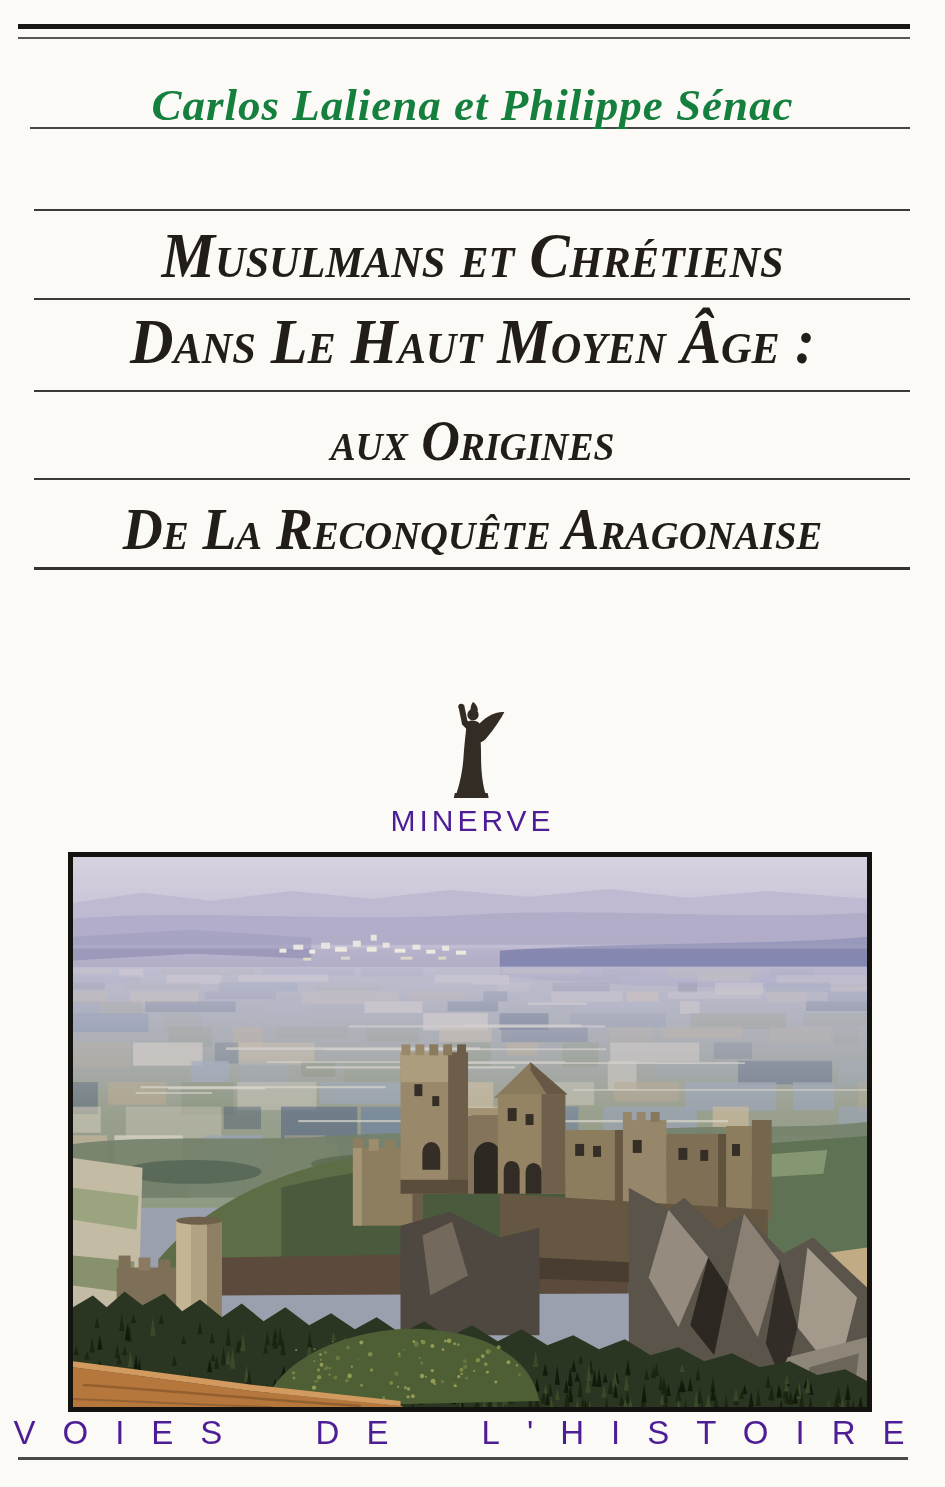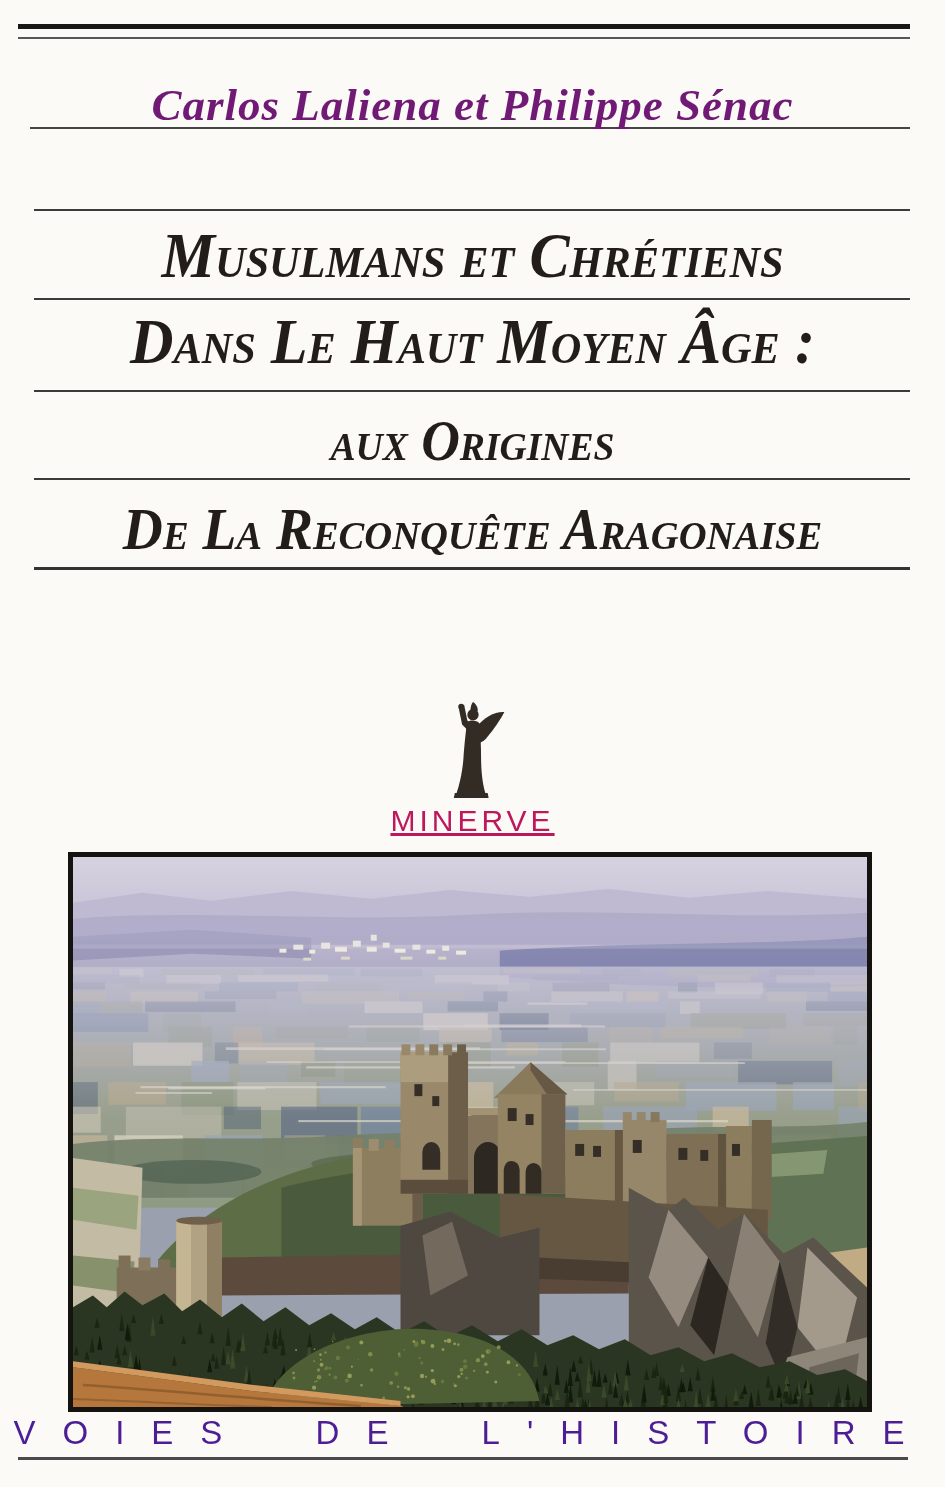--- a/index.html
+++ b/index.html
@@ -4,35 +4,35 @@
 <style>
   html,body{margin:0;padding:0;}
   body{
     width:945px;height:1487px;position:relative;overflow:hidden;
     background:#fbfaf7;font-family:"Liberation Serif",serif;
   }
   .center{position:absolute;left:0;right:0;text-align:center;}
   .rule{position:absolute;background:#3d3d3d;}
   .author{
     top:78px;font:italic 700 45px/1.2 "Liberation Serif",serif;
-    color:#701a75;z-index:3;letter-spacing:1px;
+    color:#15803d;z-index:3;letter-spacing:1px;
   }
   .t{
     font-style:italic;font-weight:700;font-variant:small-caps;
     color:#221d18;white-space:nowrap;transform:scaleX(.94);
     transform-origin:50% 50%;line-height:1;z-index:3;
   }
   .t1{top:224px;font-size:64px;}
   .t2{top:310px;font-size:64px;}
   .t3{top:412px;font-size:57px;}
   .t4{top:500px;font-size:59px;}
   .logo{position:absolute;left:50%;transform:translateX(-50%);top:701px;width:68px;height:98px;}
   .publisher{
     top:804px;font-family:"Liberation Sans",sans-serif;font-size:30px;
-    letter-spacing:4px;color:#be185d;font-weight:400;text-decoration:underline;
+    letter-spacing:4px;color:#4c1d95;font-weight:400;
   }
   .photo-frame{
     position:absolute;left:68px;top:852px;width:804px;height:560px;
     border:5px solid #15130f;box-sizing:border-box;background:#9aa0ae;
   }
   .photo-frame svg{display:block;width:100%;height:100%;}
   .series{
     top:1414px;font-family:"Liberation Sans",sans-serif;font-size:33px;
     color:#4c1d95;letter-spacing:27px;word-spacing:30px;white-space:nowrap;
   }

